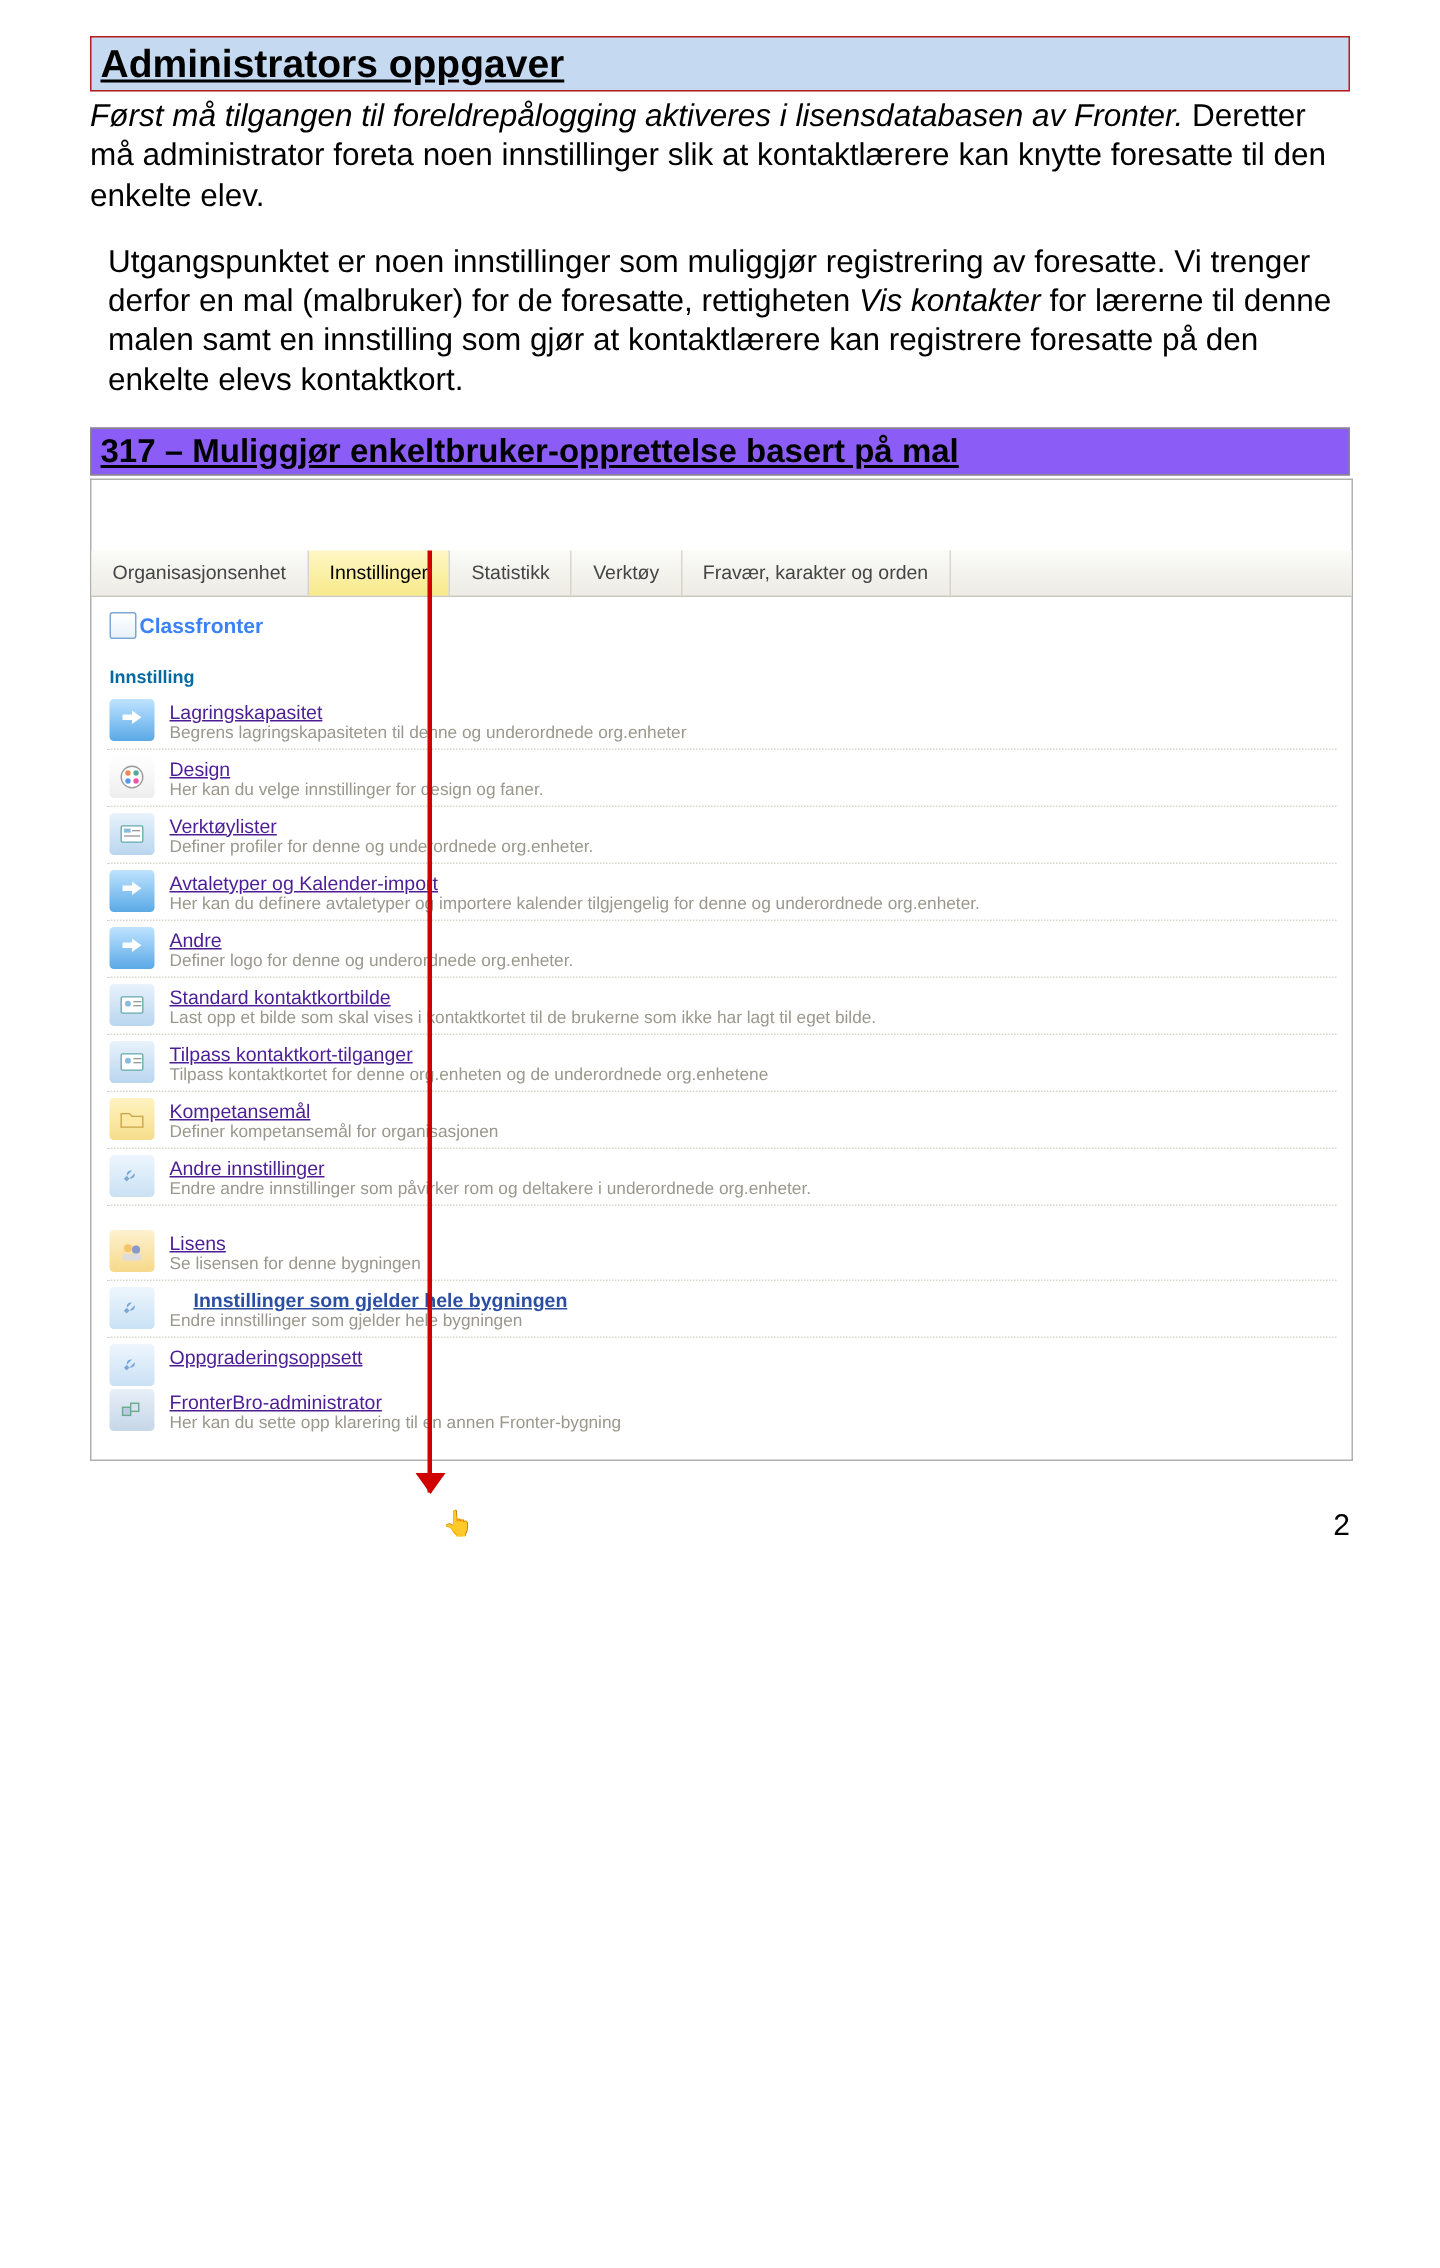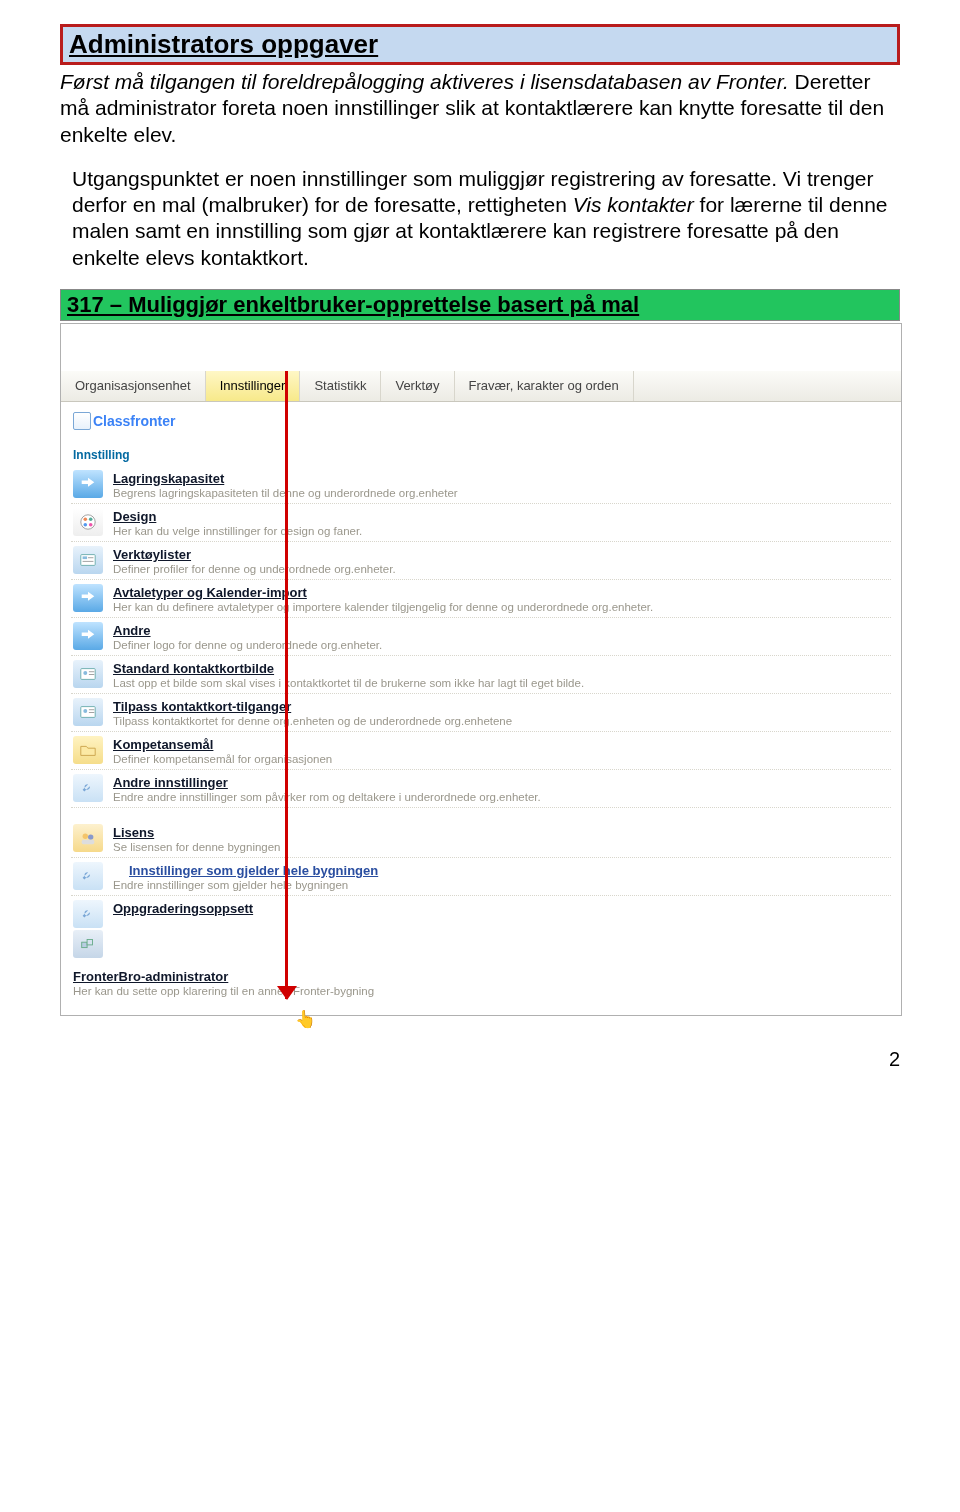--- a/index.html
+++ b/index.html
@@ -8,21 +8,21 @@
     font-family: Arial, Helvetica, sans-serif;
     background: #fff;
     color: #000;
     width: 960px;
   }
   .page {
     padding: 24px 60px 0 60px;
   }
   .banner {
     background: #c5d9f0;
-    border: 3px solid #b91c1c;
+    border: 1px solid #b91c1c;
     padding: 2px 6px;
     margin: 0 0 4px 0;
   }
   .banner h1 {
     font-size: 26px;
     font-weight: bold;
     text-decoration: underline;
     margin: 0;
   }
   p.lead {
@@ -30,21 +30,21 @@
     line-height: 1.25;
     margin: 2px 0 18px 0;
   }
   p.body {
     font-size: 21px;
     line-height: 1.25;
     margin: 0 0 18px 12px;
   }
   .italic { font-style: italic; }
   .sub-banner {
-    background: #22c55e;
+    background: #8b5cf6;
     border: 1px solid #888;
     padding: 2px 6px;
     margin: 6px 0 2px 0;
   }
   .sub-banner h2 {
     font-size: 22px;
     font-weight: bold;
     text-decoration: underline;
     margin: 0;
   }
@@ -117,38 +117,38 @@
     display: flex; align-items: center; justify-content: center;
     border-radius: 3px;
     flex-shrink: 0;
   }
   .row .txt {
     flex: 1;
     padding-top: 1px;
   }
   .row .title {
     font-size: 13px;
-    font-weight: bold;
-    color: #0f172a;
+    font-weight: normal;
+    color: #4c1d95;
     text-decoration: underline;
   }
   .row .title-link {
     font-size: 13px;
     font-weight: bold;
     color: #2a4ea0;
     text-decoration: underline;
     padding-left: 16px;
   }
   .row .desc {
     font-size: 11.5px;
     color: #9a978c;
     margin-top: 1px;
   }
   .row.compact { padding-bottom: 2px; border-bottom: none; justify-content: space-between;}
-  .row.compact + .row { padding-top: 0; flex-direction: column; }
+  .row.compact + .row { padding-top: 0; }
   .gap { height: 12px; }
 
   
   .arrow {
     position: absolute;
     top: 0;
     left: 224px;
     width: 3px;
     height: 628px;
     background: #d00000;

